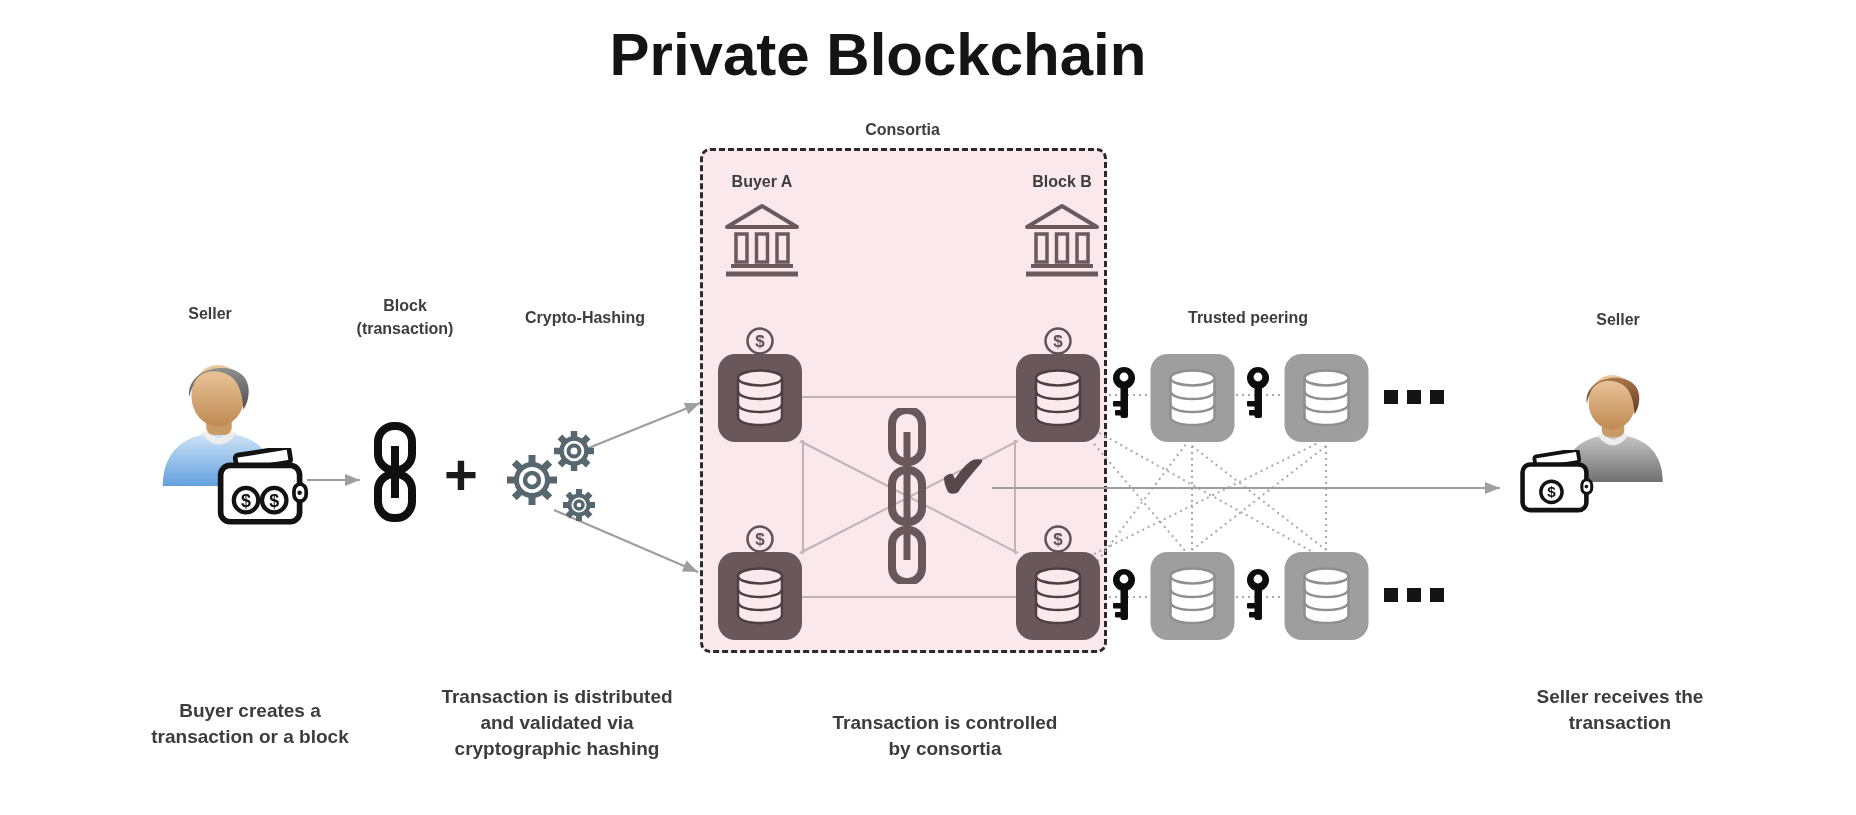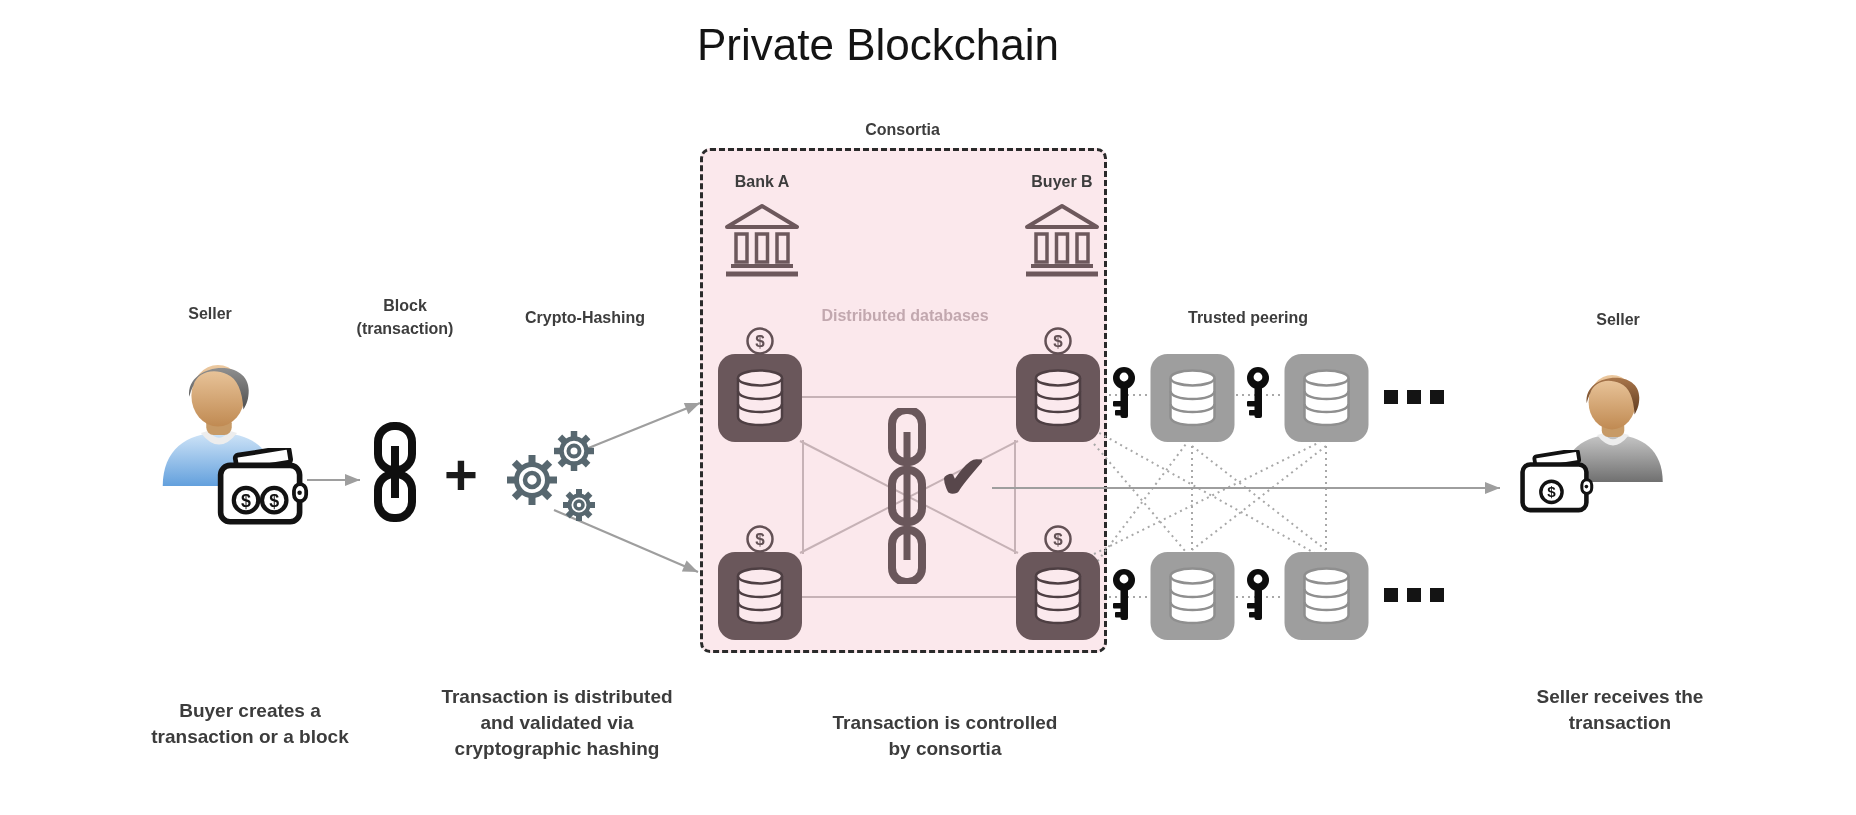--- a/index.html
+++ b/index.html
@@ -1,20 +1,20 @@
 <!DOCTYPE html>
 <html><head>
 <meta charset="utf-8">
 <style>
   html,body{margin:0;padding:0;background:#fff;}
   .canvas{position:relative;width:1856px;height:815px;background:#fff;overflow:hidden;
           font-family:"Liberation Sans",sans-serif;}
   .abs{position:absolute;}
   .title{position:absolute;left:0;top:20px;width:1756px;text-align:center;
-         font-size:44px;font-weight:400;color:#141414;}
+         font-size:60px;font-weight:700;color:#141414;}
   .lbl{position:absolute;font-weight:700;font-size:16px;line-height:23px;color:#3d3d3d;
        text-align:center;white-space:pre-line;}
   .caption{position:absolute;font-weight:700;font-size:19px;line-height:26px;color:#3c3c3c;
            text-align:center;white-space:pre-line;}
   .consortia-box{position:absolute;left:700px;top:148px;width:407px;height:505px;
                  background:#fbe8ec;border:3px dashed #2a2a2a;border-radius:10px;box-sizing:border-box;}
   .ddb-lbl{color:#c2a8af;}
   .plus{position:absolute;left:432px;top:446px;width:58px;height:58px;line-height:58px;
         text-align:center;font-size:58px;font-weight:700;color:#1a1a1a;}
   .check{position:absolute;left:938px;top:448px;font-size:60px;line-height:60px;
@@ -165,49 +165,48 @@
             <line x1="43.2" y1="44.8" x2="51.7" y2="36.3"></line>
         </g>
         <circle cx="34" cy="54" r="15.5" stroke-width="5"></circle>
         <circle cx="34" cy="54" r="7" stroke-width="4.5"></circle>
       </g>
     </svg>
   </div>
 
   <div class="lbl" style="left:800px;top:118px;width:205px;">Consortia</div>
 
-  <div class="lbl" style="left:712px;top:170px;width:100px;">Bank A</div>
+  <div class="lbl" style="left:712px;top:170px;width:100px;">Buyer A</div>
   <div class="abs" style="left:722px;top:200px;">
     <svg width="80" height="78" viewBox="0 0 80 78">
       <g stroke="#6d585c" fill="none">
         <path d="M5,27 L40,6 L75,27 Z" stroke-width="4" stroke-linejoin="round"></path>
         <rect x="14" y="34" width="11" height="28" stroke-width="3.5"></rect>
         <rect x="34.5" y="34" width="11" height="28" stroke-width="3.5"></rect>
         <rect x="55" y="34" width="11" height="28" stroke-width="3.5"></rect>
         <line x1="9" y1="66" x2="71" y2="66" stroke-width="4"></line>
         <line x1="4" y1="74" x2="76" y2="74" stroke-width="5"></line>
       </g>
     </svg>
   </div>
 
-  <div class="lbl" style="left:1012px;top:170px;width:100px;">Buyer B</div>
+  <div class="lbl" style="left:1012px;top:170px;width:100px;">Block B</div>
   <div class="abs" style="left:1022px;top:200px;">
     <svg width="80" height="78" viewBox="0 0 80 78">
       <g stroke="#6d585c" fill="none">
         <path d="M5,27 L40,6 L75,27 Z" stroke-width="4" stroke-linejoin="round"></path>
         <rect x="14" y="34" width="11" height="28" stroke-width="3.5"></rect>
         <rect x="34.5" y="34" width="11" height="28" stroke-width="3.5"></rect>
         <rect x="55" y="34" width="11" height="28" stroke-width="3.5"></rect>
         <line x1="9" y1="66" x2="71" y2="66" stroke-width="4"></line>
         <line x1="4" y1="74" x2="76" y2="74" stroke-width="5"></line>
       </g>
     </svg>
   </div>
 
-  <div class="lbl ddb-lbl" style="left:755px;top:304px;width:300px;">Distributed databases</div>
 
   <div class="abs" style="left:718px;top:354px;">
     <svg width="84" height="88" viewBox="0 0 84 88">
         <rect width="84" height="88" rx="17" fill="#6a575b"></rect>
       <path d="M20,24 L20,63 C20,68 30,71 42,71 C54,71 64,68 64,63 L64,24" fill="#fbe9ed" stroke="#4e3f43" stroke-width="2.5"></path>
       <path d="M20,37 C20,42 30,45 42,45 C54,45 64,42 64,37" fill="none" stroke="#4e3f43" stroke-width="2.5"></path>
       <path d="M20,50 C20,55 30,58 42,58 C54,58 64,55 64,50" fill="none" stroke="#4e3f43" stroke-width="2.5"></path>
       <ellipse cx="42" cy="24" rx="22" ry="7.5" fill="#fbe9ed" stroke="#4e3f43" stroke-width="2.5"></ellipse>
     </svg>
   </div>

